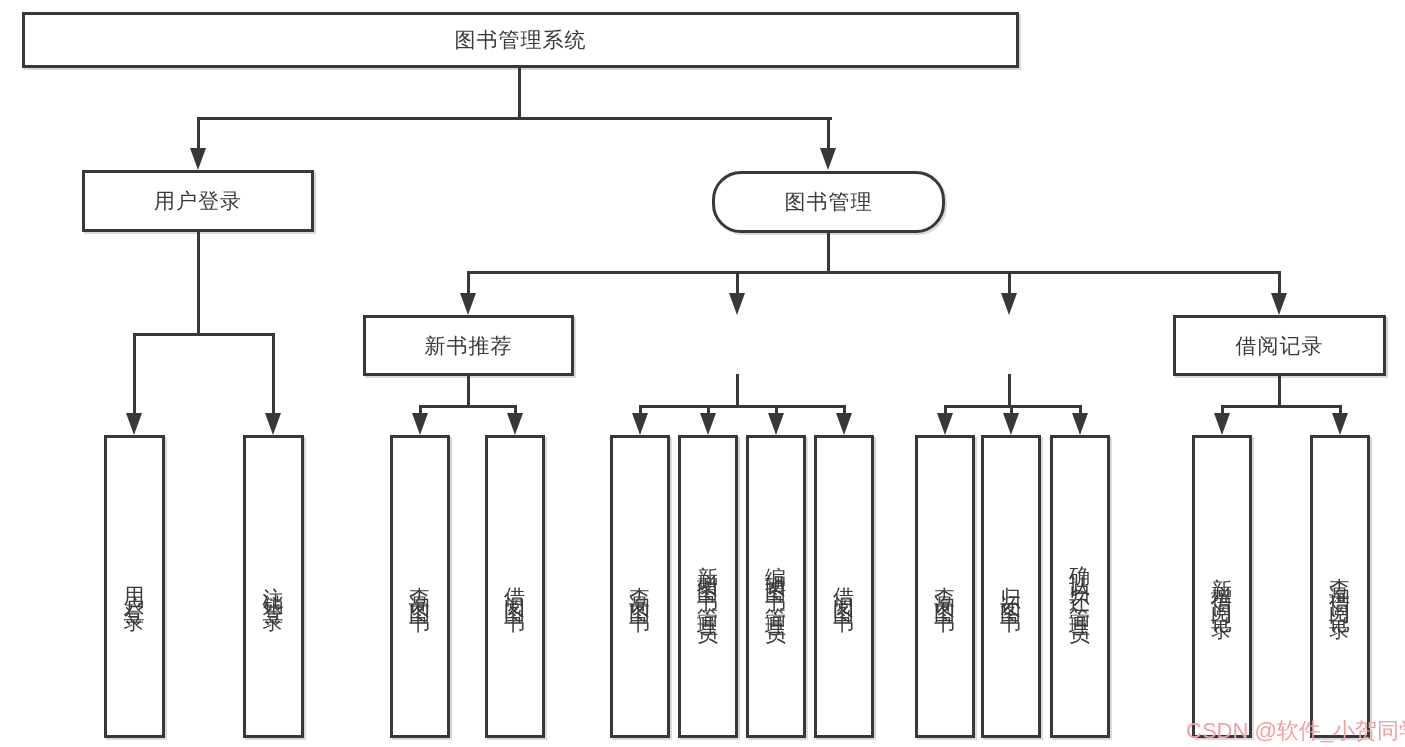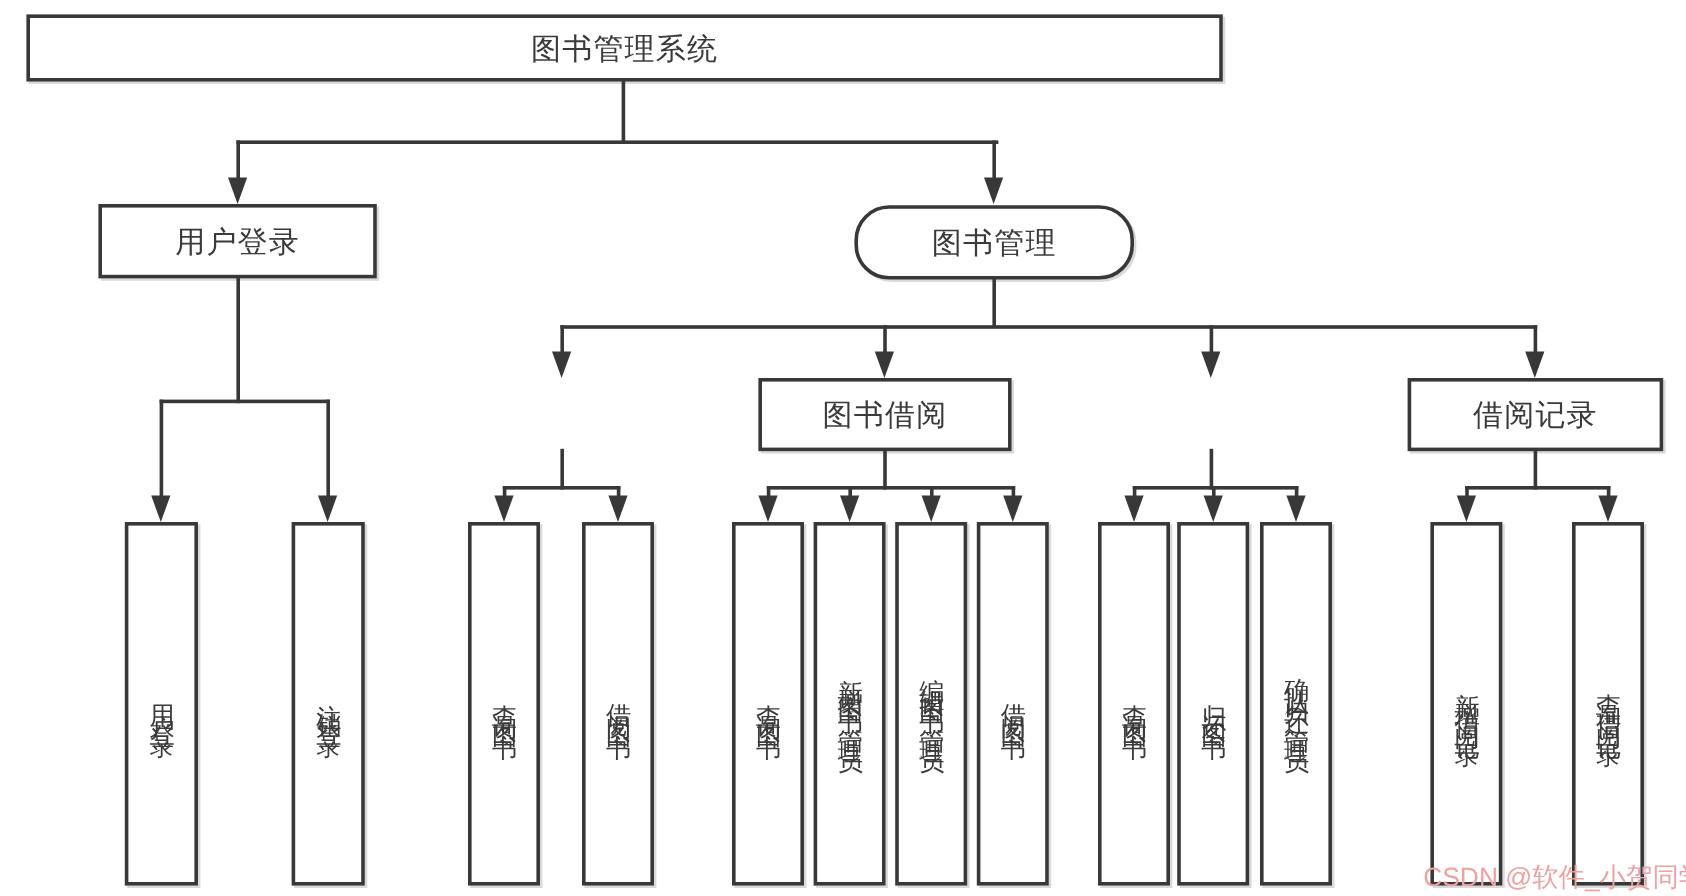--- a/index.html
+++ b/index.html
@@ -14,21 +14,21 @@
   
   .box {
     position: absolute;
     box-sizing: border-box;
     border: 3px solid #383838;
     background: #ffffff;
     display: flex;
     align-items: center;
     justify-content: center;
     color: #3a3a3a;
-    font-size: 25px;
+    font-size: 21px;
     letter-spacing: 1px;
     box-shadow: 2px 2px 0 rgba(150,150,150,0.35);
   }
   
   .box.v {
     writing-mode: vertical-lr;
     text-orientation: mixed;
     letter-spacing: 0.4em;
     line-height: 1.1;
     font-size: 21px;
@@ -92,22 +92,22 @@
   <i class="ln" style="left:467px; top:271px; width:814px; height:3px;"></i>
   <i class="ln" style="left:467px; top:271px; width:3px; height:24px;"></i>
   <i class="ar" style="left:460px; top:293px;"></i>
   <i class="ln" style="left:736px; top:271px; width:3px; height:24px;"></i>
   <i class="ar" style="left:729px; top:293px;"></i>
   <i class="ln" style="left:1008px; top:271px; width:3px; height:24px;"></i>
   <i class="ar" style="left:1001px; top:293px;"></i>
   <i class="ln" style="left:1278px; top:271px; width:3px; height:24px;"></i>
   <i class="ar" style="left:1271px; top:293px;"></i>
 
-  <div class="box" style="left:632px; top:315px; width:211px; height:61px;">
-    <span>图书借阅</span>
+  <div class="box" style="left:363px; top:315px; width:211px; height:61px;">
+    <span>新书推荐</span>
   </div>
   <div class="box" style="left:1173px; top:315px; width:213px; height:61px;">
     <span>借阅记录</span>
   </div>
 
   <i class="ln" style="left:467px; top:374px; width:3px; height:34px;"></i>
   <i class="ln" style="left:419px; top:405px; width:98px; height:3px;"></i>
   <i class="ln" style="left:419px; top:405px; width:3px; height:12px;"></i>
   <i class="ar" style="left:412px; top:413px;"></i>
   <i class="ln" style="left:514px; top:405px; width:3px; height:12px;"></i>

